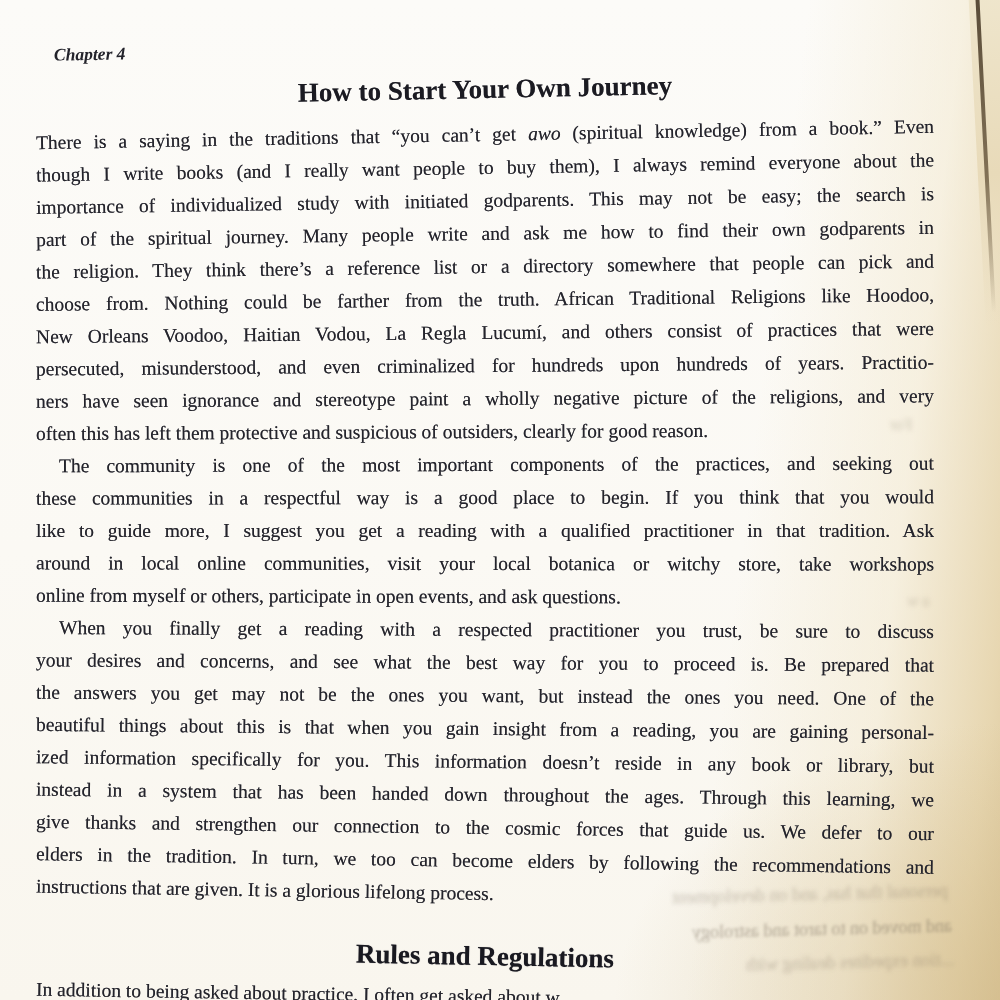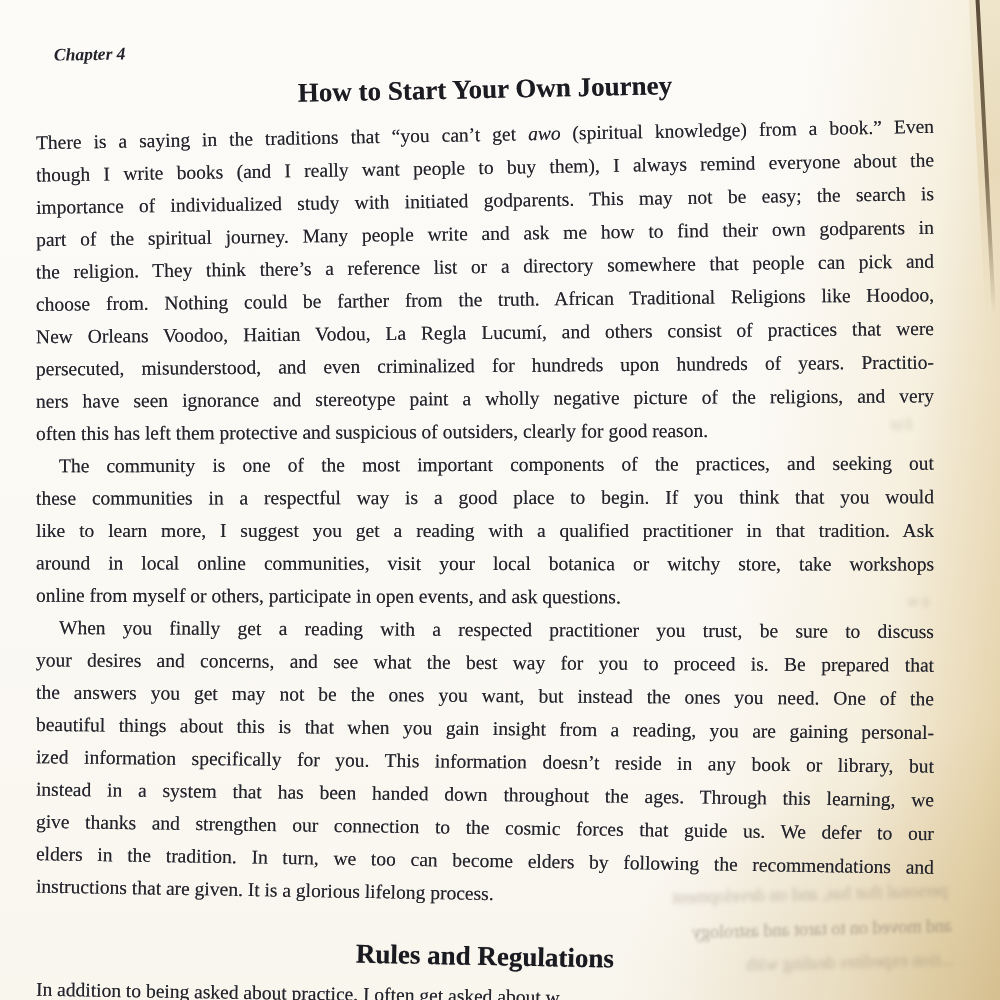--- a/index.html
+++ b/index.html
@@ -112,21 +112,21 @@
     <div class="ln" style="--r:-0.79deg">part of the spiritual journey. Many people write and ask me how to find their own godparents in</div>
     <div class="ln" style="--r:-0.70deg">the religion. They think there’s a reference list or a directory somewhere that people can pick and</div>
     <div class="ln" style="--r:-0.62deg">choose from. Nothing could be farther from the truth. African Traditional Religions like Hoodoo,</div>
     <div class="ln" style="--r:-0.53deg">New Orleans Voodoo, Haitian Vodou, La Regla Lucumí, and others consist of practices that were</div>
     <div class="ln" style="--r:-0.44deg">persecuted, misunderstood, and even criminalized for hundreds upon hundreds of years. Practitio-</div>
     <div class="ln" style="--r:-0.35deg">ners have seen ignorance and stereotype paint a wholly negative picture of the religions, and very</div>
     <div class="ln pend" style="--r:-0.27deg">often this has left them protective and suspicious of outsiders, clearly for good reason.</div>
 
     <div class="ln indent" style="--r:-0.18deg">The community is one of the most important components of the practices, and seeking out</div>
     <div class="ln" style="--r:-0.09deg">these communities in a respectful way is a good place to begin. If you think that you would</div>
-    <div class="ln" style="--r:-0.01deg">like to learn more, I suggest you get a reading with a qualified practitioner in that tradition. Ask</div>
+    <div class="ln" style="--r:-0.01deg">like to guide more, I suggest you get a reading with a qualified practitioner in that tradition. Ask</div>
     <div class="ln" style="--r:0.08deg">around in local online communities, visit your local botanica or witchy store, take workshops</div>
     <div class="ln pend" style="--r:0.17deg">online from myself or others, participate in open events, and ask questions.</div>
 
     <div class="ln indent" style="--r:0.26deg">When you finally get a reading with a respected practitioner you trust, be sure to discuss</div>
     <div class="ln" style="--r:0.34deg">your desires and concerns, and see what the best way for you to proceed is. Be prepared that</div>
     <div class="ln" style="--r:0.43deg">the answers you get may not be the ones you want, but instead the ones you need. One of the</div>
     <div class="ln" style="--r:0.52deg">beautiful things about this is that when you gain insight from a reading, you are gaining personal-</div>
     <div class="ln" style="--r:0.60deg">ized information specifically for you. This information doesn’t reside in any book or library, but</div>
     <div class="ln" style="--r:0.69deg">instead in a system that has been handed down throughout the ages. Through this learning, we</div>
     <div class="ln" style="--r:0.78deg">give thanks and strengthen our connection to the cosmic forces that guide us. We defer to our</div>

